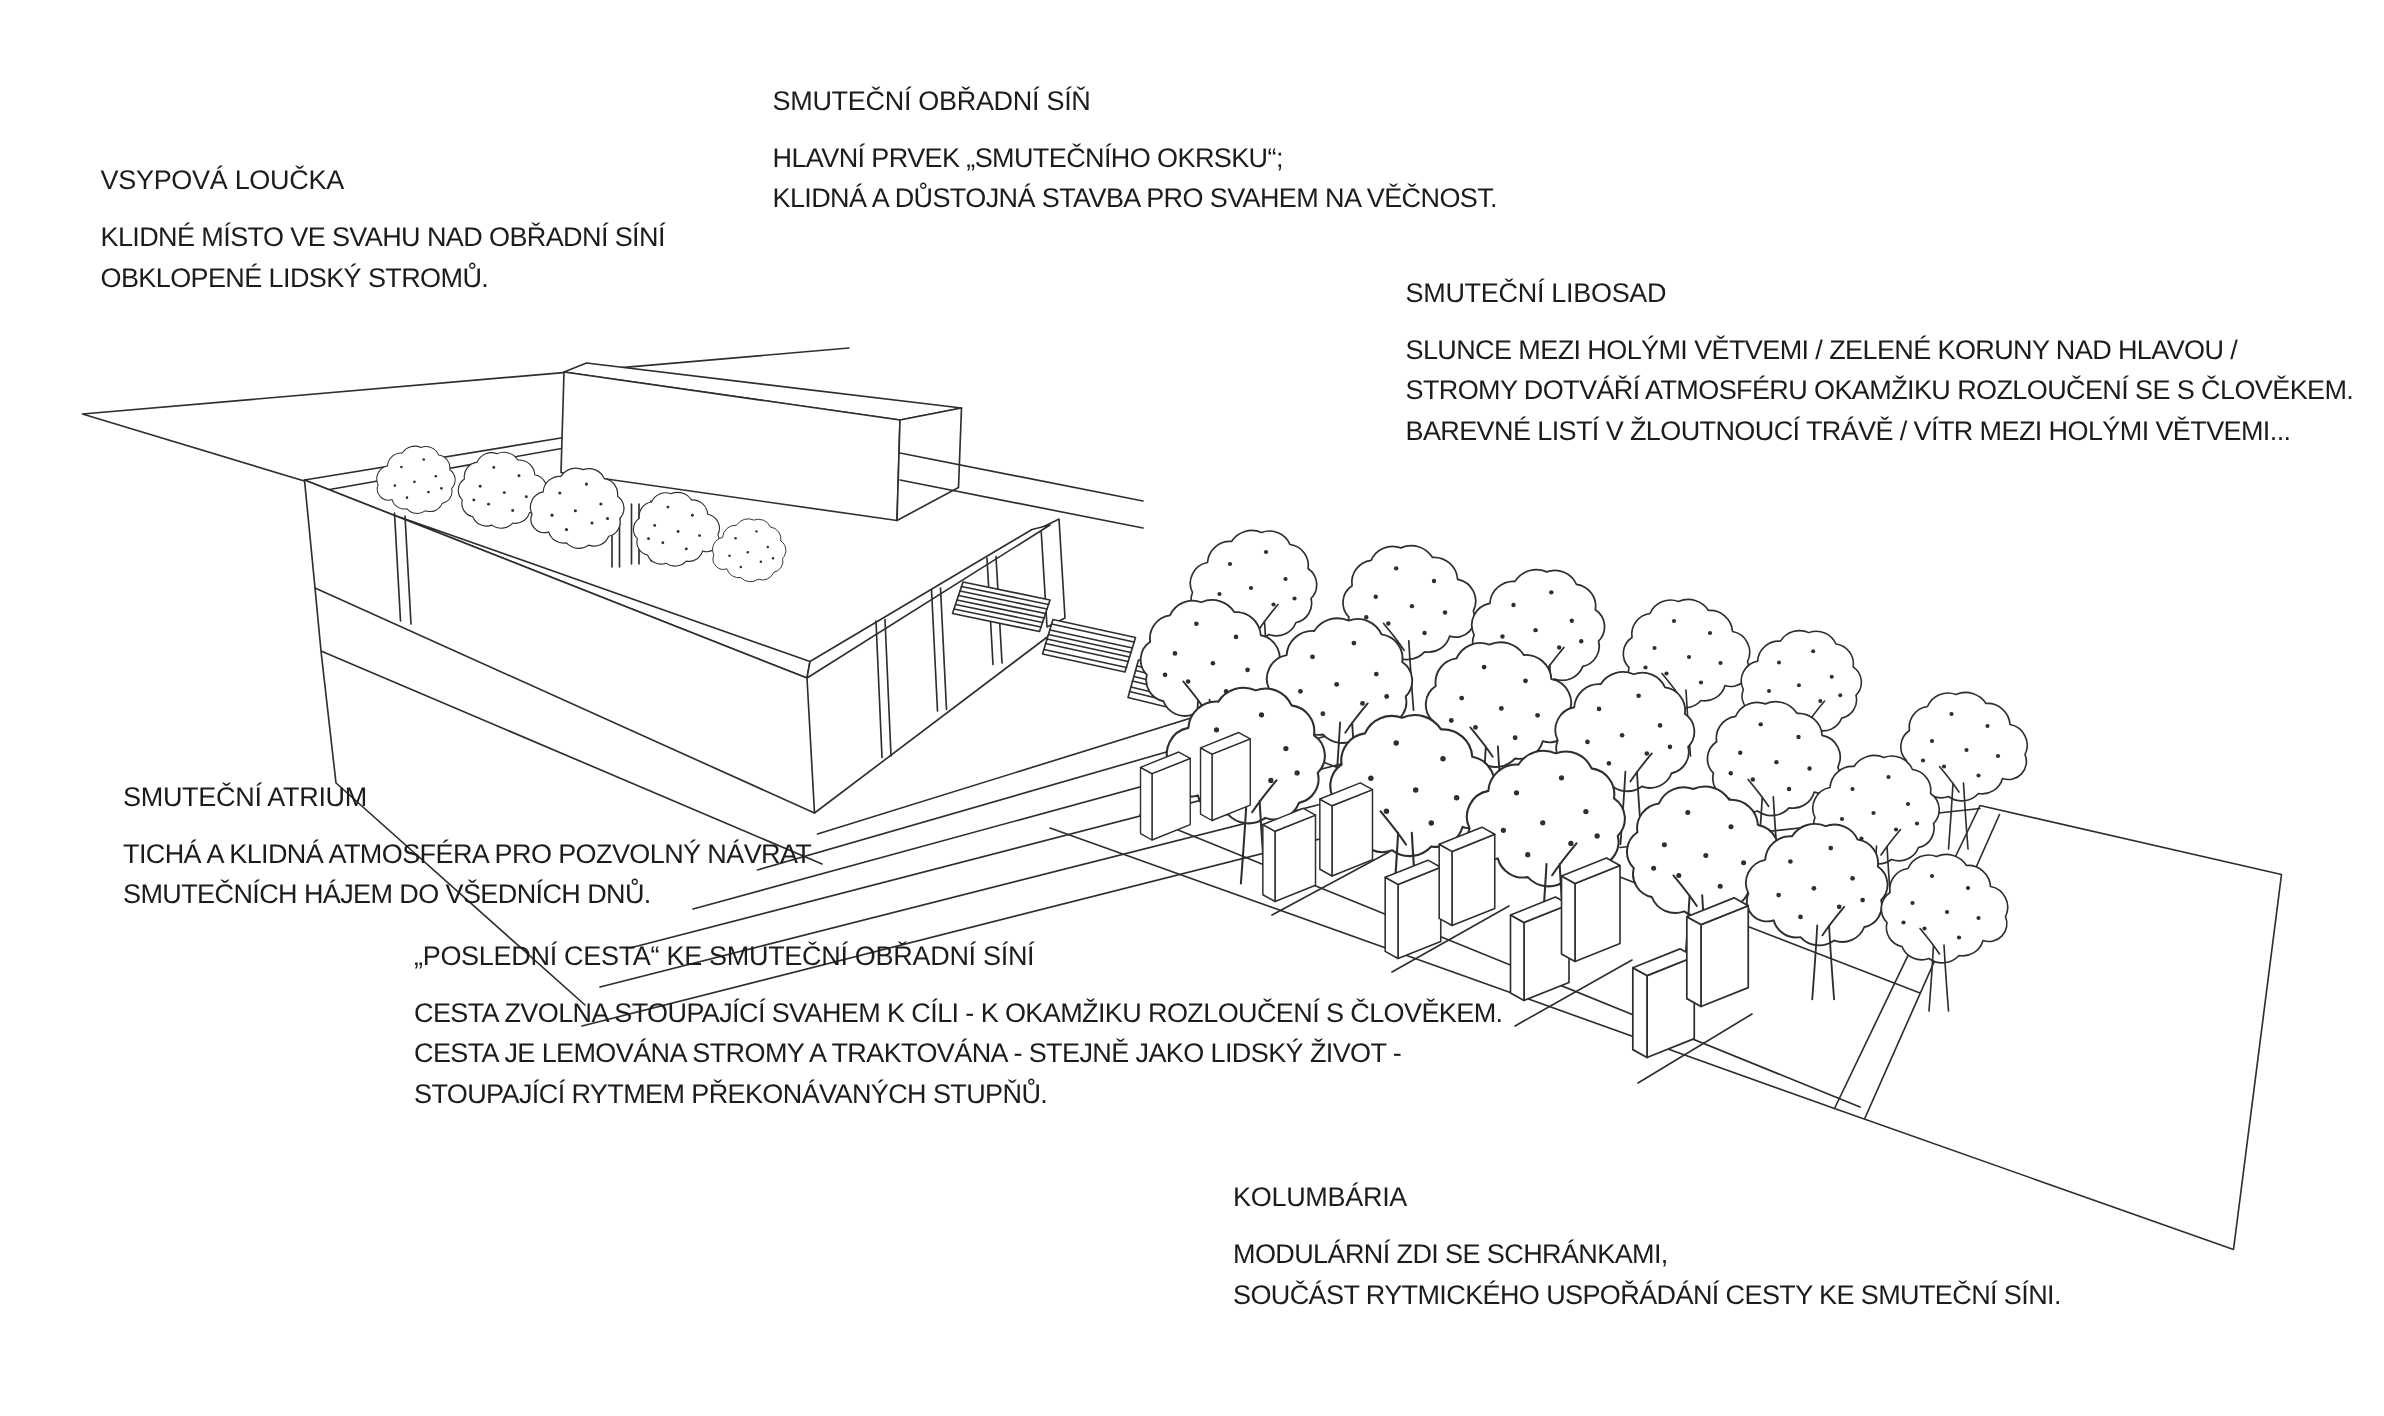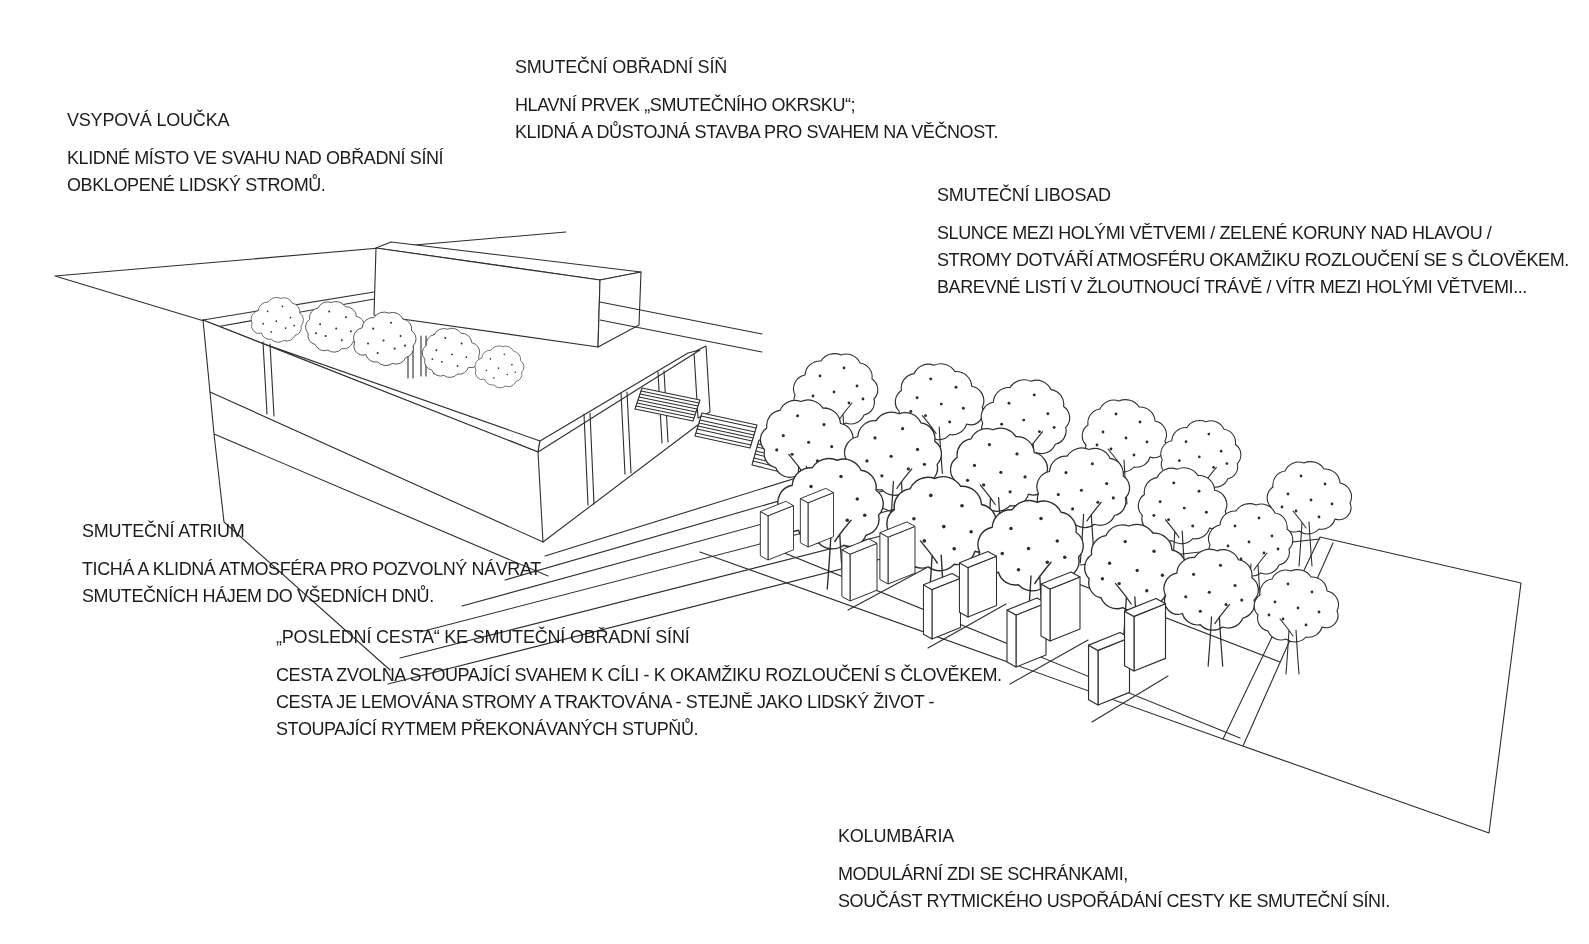--- a/index.html
+++ b/index.html
@@ -14,21 +14,21 @@
   .note{position:absolute;white-space:nowrap;}
   .note h3{
     margin:0 0 13px 0;font-size:18px;font-weight:normal;letter-spacing:-0.2px;line-height:24px;
   }
   .note p{margin:0;font-size:18px;font-weight:normal;letter-spacing:-0.4px;line-height:27px;}
   .n1{left:55px;top:108px;margin-left:12px;}
   .n2{left:515px;top:55px;}
   .n3{left:937px;top:183px;}
   .n4{left:82px;top:478px;margin-top:41px;}
   .n5{left:276px;top:625px;}
-  .n6{left:822px;top:824px;margin-left:16px;}
+  .n6{left:822px;top:786px;}
 </style>
 </head>
 <body>
 
 <svg id="scene" viewBox="0 0 1589 944" xmlns="http://www.w3.org/2000/svg">
   <defs>
     <g id="canopy">
       <path class="w" d="M-45,5 a14,14 0 0 1 10,-20 a15,15 0 0 1 16,-14 a16,16 0 0 1 20,-6 a15,15 0 0 1 19,8 a14,14 0 0 1 12,16 a13,13 0 0 1 2,20 a13,13 0 0 1 -10,16 a14,14 0 0 1 -18,8 a15,15 0 0 1 -20,-2 a14,14 0 0 1 -16,-10 a12,12 0 0 1 -15,-16 z"></path>
       <g class="dt">
         <circle cx="-20" cy="-14" r="1.4"></circle>

